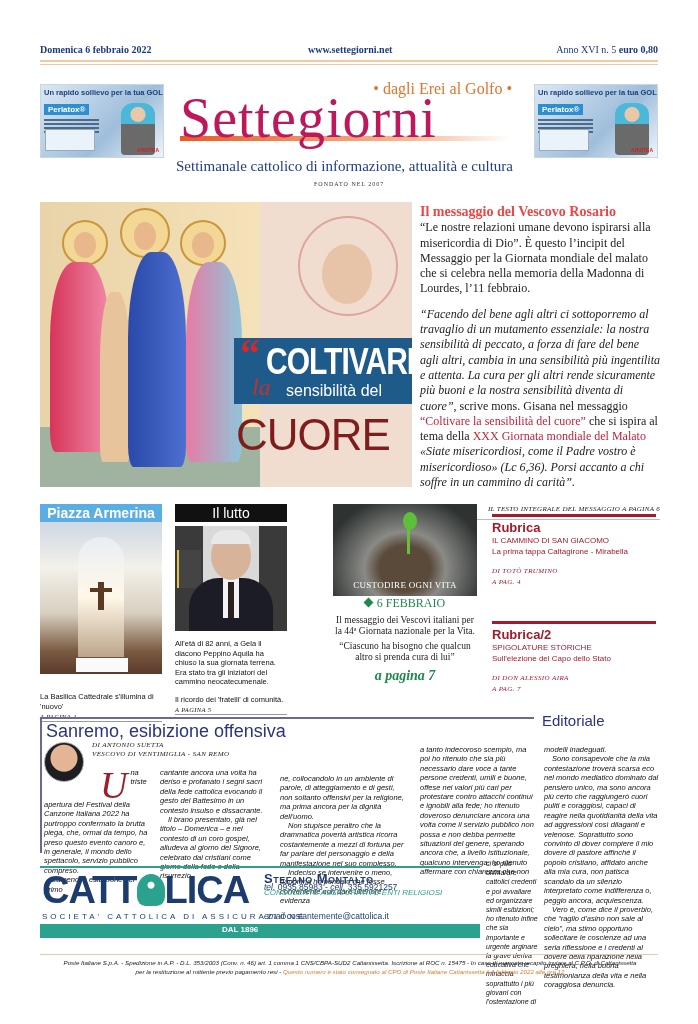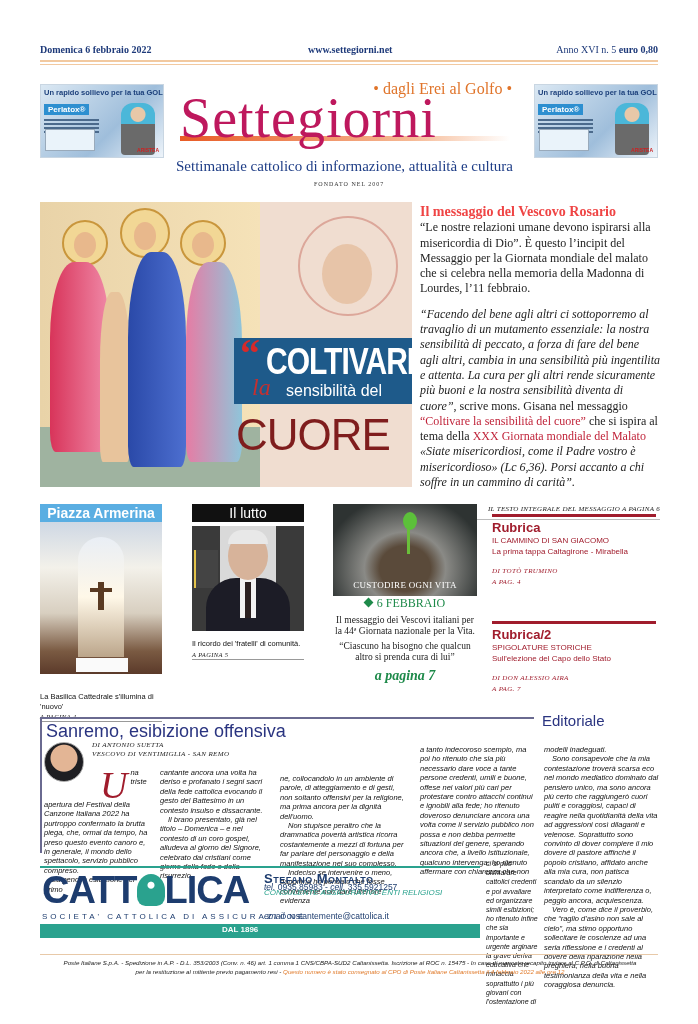--- a/index.html
+++ b/index.html
@@ -46,21 +46,21 @@
 .card{font-family:"Liberation Sans",sans-serif}
 .piazza{left:40px;top:504px;width:122px}
 .piazza .hd{background:#5aaee2;color:#fff;text-align:center;font-size:14px;font-weight:bold;height:18px;line-height:18px}
 .piazza .img{height:152px;background:linear-gradient(180deg,#cfd8e4 0%,#f3f1ea 30%,#d8cfc0 60%,#7a5a42 85%,#5b3a2a 100%);position:relative}
 .piazza .img .nave{position:absolute;left:38px;top:15px;width:46px;height:120px;background:linear-gradient(#e9eef5,#fff8e8 50%,#bba58a);border-radius:23px 23px 0 0}
 .piazza .img .cross{position:absolute;left:58px;top:60px;width:6px;height:28px;background:#5a3a22}
 .piazza .img .crossh{position:absolute;left:50px;top:66px;width:22px;height:4px;background:#5a3a22}
 .piazza .img .altar{position:absolute;left:36px;bottom:2px;width:52px;height:14px;background:#fafafa}
 .cap{font-size:7.5px;line-height:9.5px;color:#111;margin-top:18px}
 .pref{font-family:"Liberation Serif",serif;font-style:italic;font-size:6.5px;border-bottom:1px solid #999;padding-bottom:1px;margin-top:2px;text-transform:uppercase;letter-spacing:.4px}
-.lutto{left:192px;top:504px;width:112px}
+.lutto{left:175px;top:504px;width:112px}
 .lutto .hd{background:#111;color:#fff;text-align:center;font-size:14px;height:18px;line-height:18px}
 .lutto .img{height:105px;margin-top:4px;background:linear-gradient(90deg,#3a3a3a 0 25%,#d9d9d9 25% 75%,#3a3a3a 75%);position:relative;overflow:hidden}
 .lutto .img .head{position:absolute;left:36px;top:6px;width:40px;height:48px;border-radius:50%;background:#d7b39a}
 .lutto .img .hair{position:absolute;left:36px;top:4px;width:40px;height:14px;border-radius:20px 20px 0 0;background:#e8e8e8}
 .lutto .img .suit{position:absolute;left:14px;top:52px;width:84px;height:60px;border-radius:30px 30px 0 0;background:#1c1c26}
 .lutto .img .shirt{position:absolute;left:48px;top:52px;width:16px;height:40px;background:#f2f2f2}
 .lutto .img .tie{position:absolute;left:53px;top:56px;width:6px;height:36px;background:#2b2020}
 .lutto .img .book{position:absolute;left:2px;top:24px;width:24px;height:38px;background:#444;border-left:2px solid #e3c34a}
 .vita{left:333px;top:504px;width:144px;text-align:center}
 .vita .img{height:92px;background:radial-gradient(ellipse at 50% 70%,#5a4a3a 0 25%,#8a8a86 40%,#2e3332 80%);position:relative}
@@ -193,20 +193,21 @@
 <div class="abs card lutto">
   <div class="hd">Il lutto</div>
   <div class="img">
     <div class="book"></div>
     <div class="suit"></div>
     <div class="shirt"></div>
     <div class="tie"></div>
     <div class="head"></div>
     <div class="hair"></div>
   </div>
+  <div class="cap" style="margin-top:8px">All'età di 82 anni, a Gela il diacono Peppino Aquila ha chiuso la sua giornata terrena. Era stato tra gli iniziatori del cammino neocatecumenale.</div>
   <div class="cap" style="margin-top:8px">Il ricordo dei 'fratelli' di comunità.</div>
   <div class="pref">a pagina 5</div>
 </div>
 
 <div class="abs vita">
   <div class="img">
     <div class="sprout"></div>
     <div class="leaf"></div>
     <div class="caption">CUSTODIRE OGNI VITA</div>
   </div>

